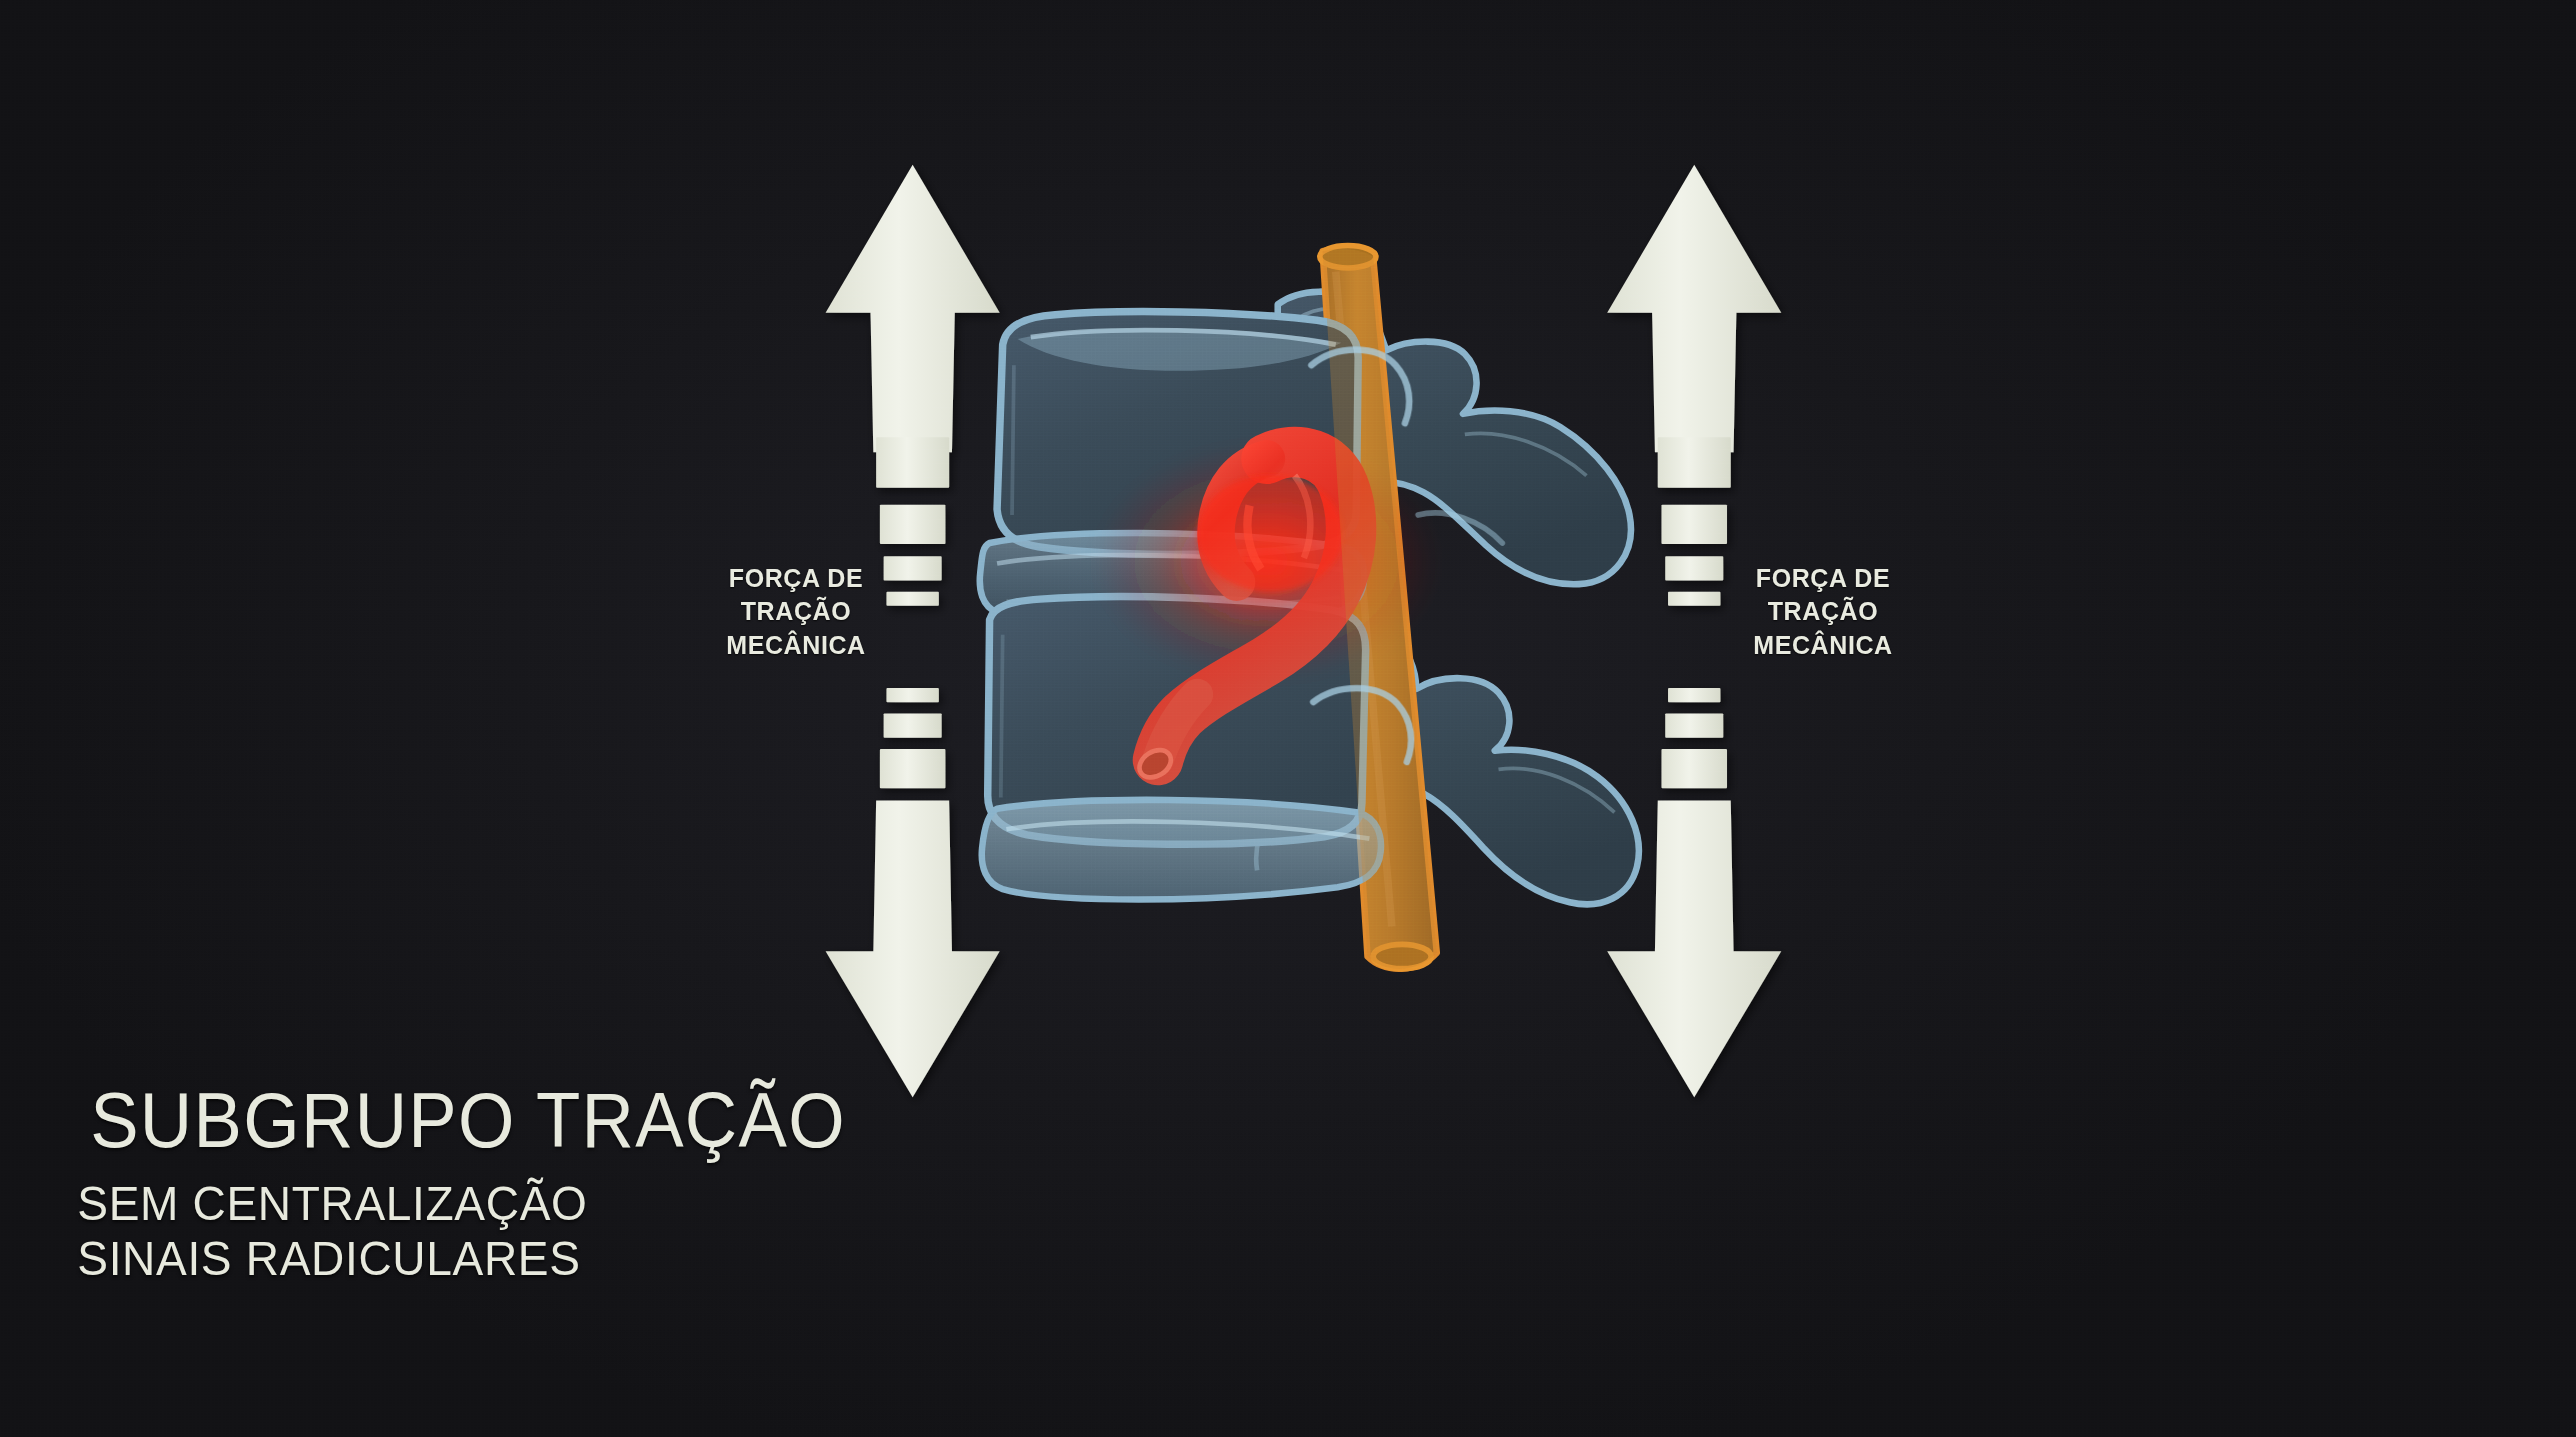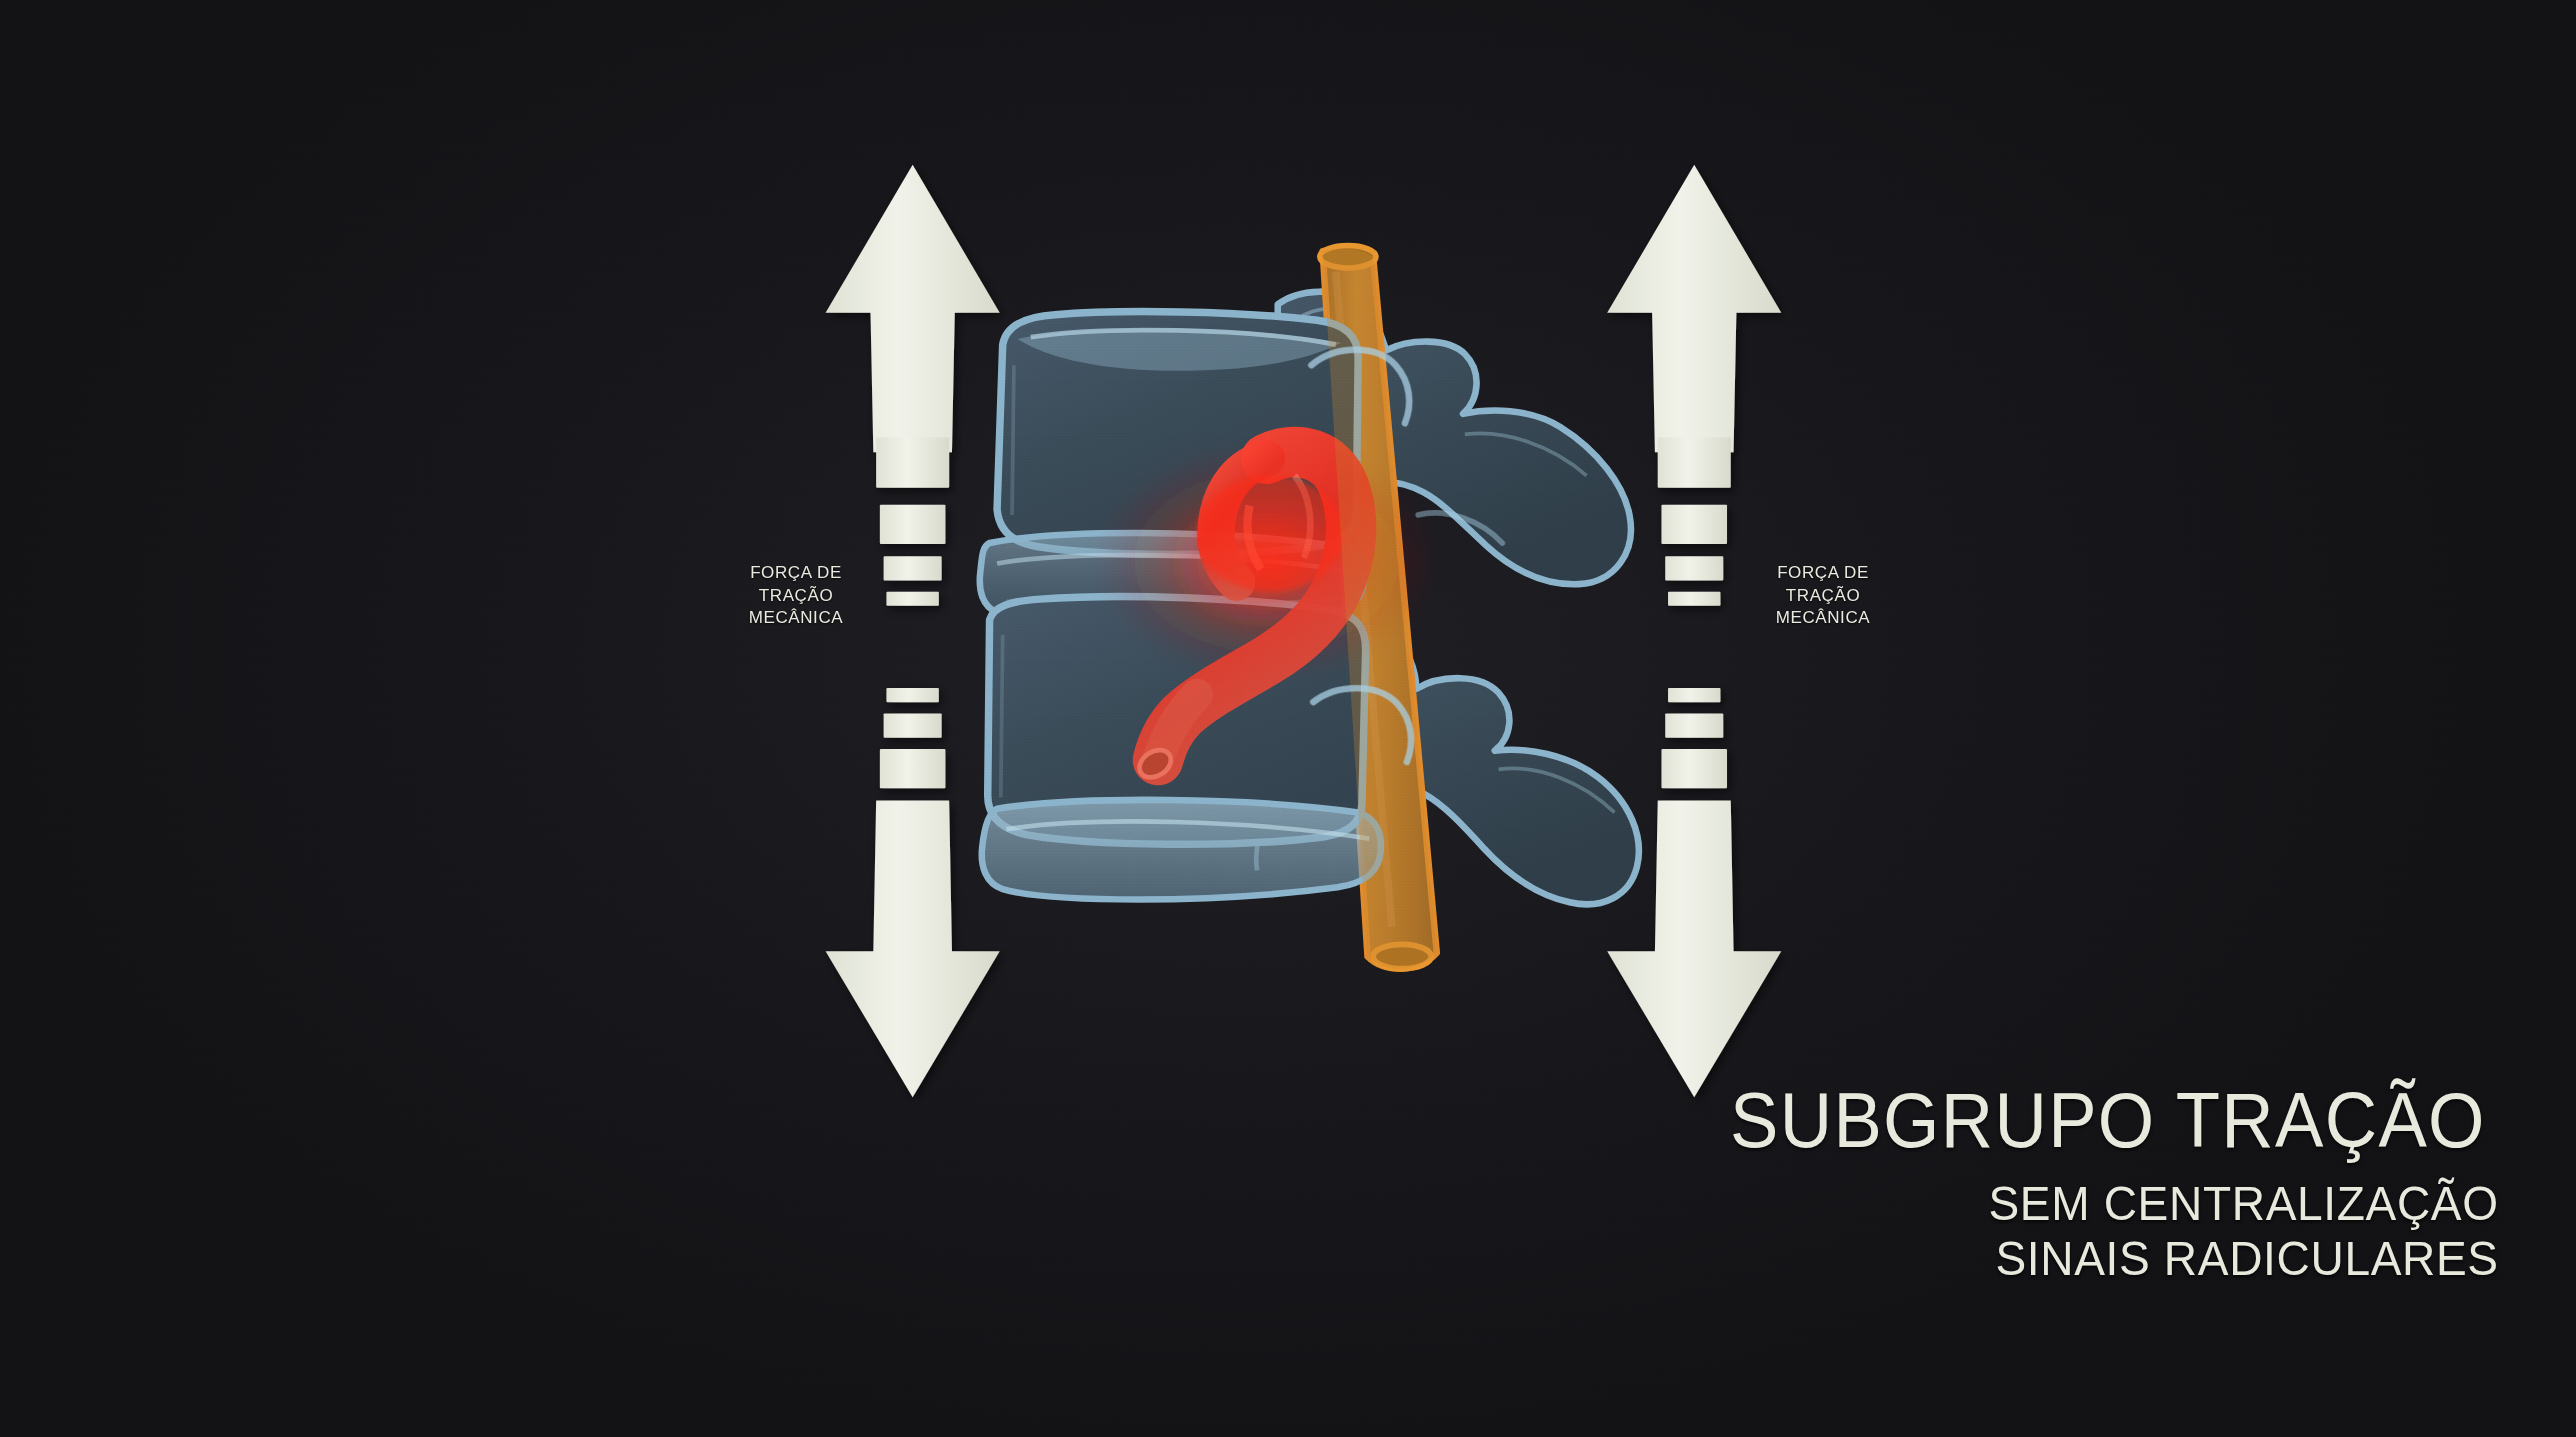--- a/index.html
+++ b/index.html
@@ -50,37 +50,37 @@
     left: 969px;
     top: 234px;
     width: 711px;
     height: 777px;
   }
 
   .side-label {
     position: absolute;
     color: #e9ebe0;
     font-family: "Liberation Sans", sans-serif;
-    font-size: 17px;
-    font-weight: 400;
+    font-size: 25px;
+    font-weight: 700;
     letter-spacing: 0.6px;
     line-height: 1.33;
     text-align: center;
     white-space: pre-line;
     text-shadow: 0 0.9px 1.9px rgba(0,0,0,.8);
   }
   #label-left  { left: 693px;  top: 562px; width: 206px; }
   #label-right { left: 1720px; top: 562px; width: 206px; }
 
   #caption-block {
     position: absolute;
     left: 0;
     top: 1081px;
     width: 2576px;
-    text-align: right;
+    text-align: left;
   }
   .title-main {
     color: #e7e9dd;
     font-family: "Liberation Sans Narrow", "Liberation Sans", sans-serif;
     font-size: 78px;
     font-weight: 400;
     letter-spacing: 1.4px;
     line-height: 1.0;
     transform: scaleX(.93);
     text-shadow: 0 1.9px 3.7px rgba(0,0,0,.75);

